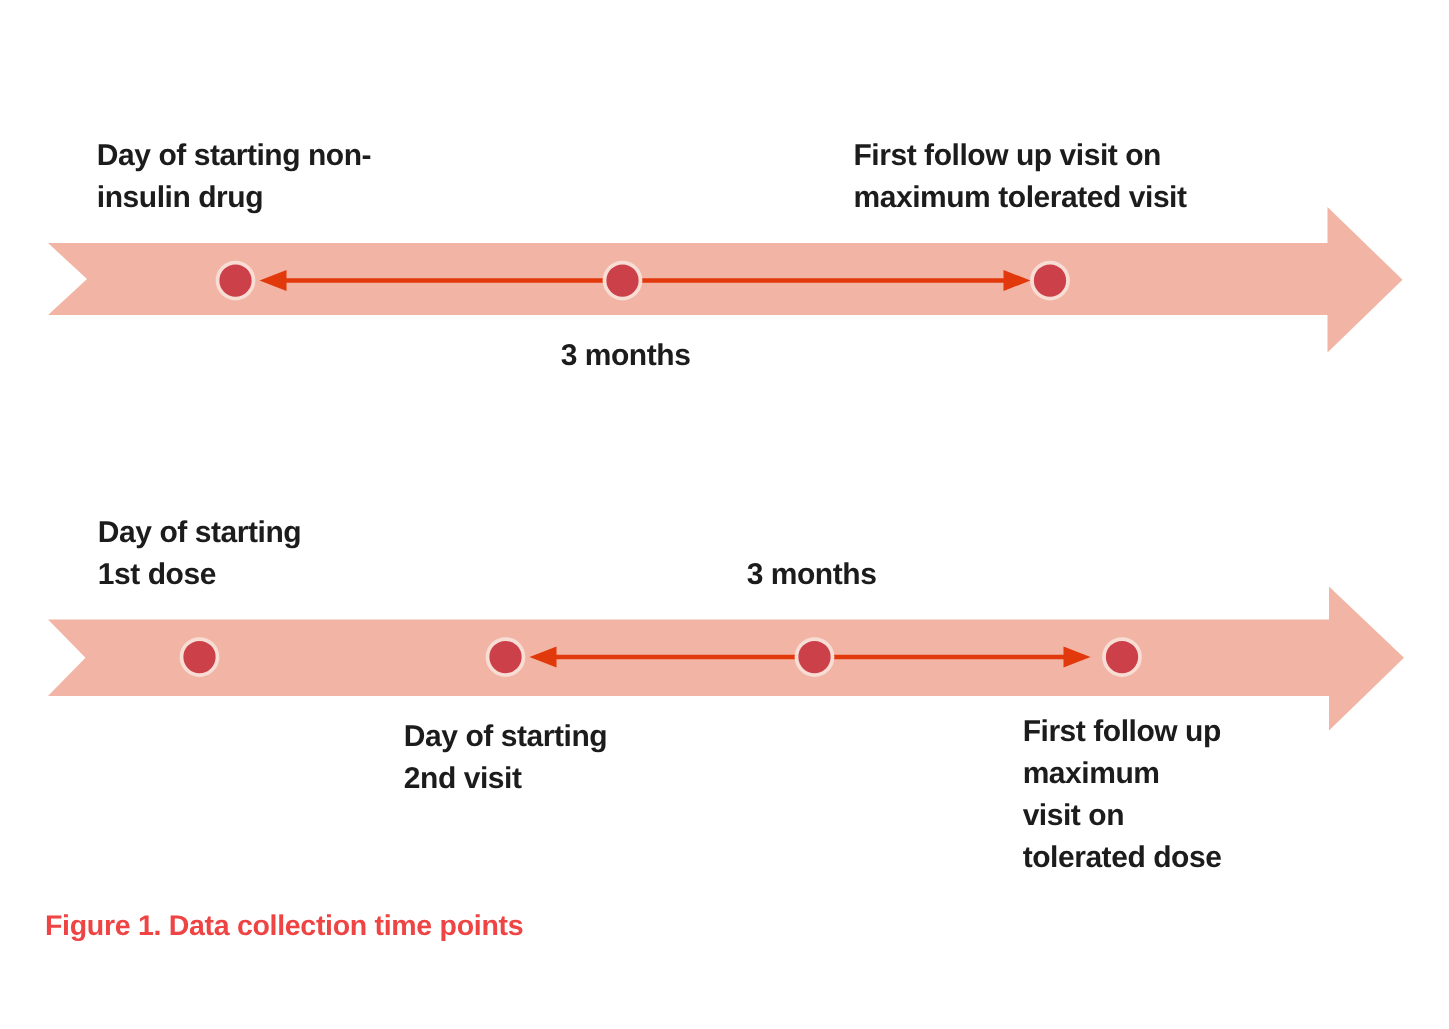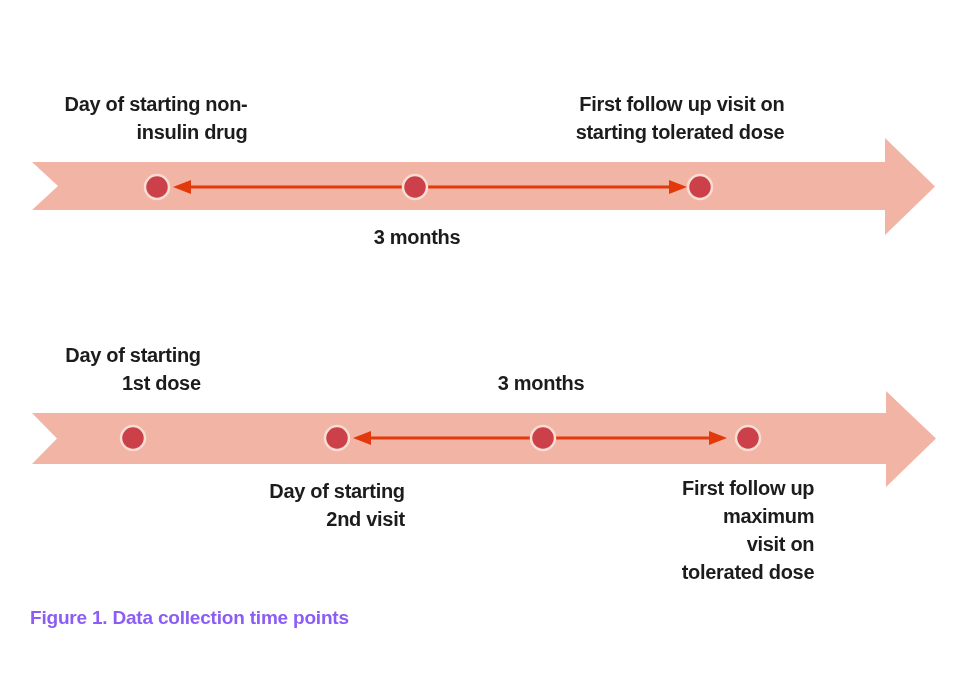--- a/index.html
+++ b/index.html
@@ -12,33 +12,33 @@
     font-family: "Liberation Sans", "DejaVu Sans", sans-serif;
   }
   .diagram-canvas {
     position: absolute;
     left: 0; top: 0;
     width: 966px; height: 686px;
   }
   .lbl {
     position: absolute;
     transform: translateX(-50%);
-    text-align: right;
+    text-align: left;
     font-size: 20px;
     font-weight: 700;
     line-height: 28px;
     color: #1c1c1c;
     letter-spacing: -0.3px;
     white-space: nowrap;
   }
   .caption {
     position: absolute;
     font-size: 19px;
     font-weight: 700;
-    color: #8b5cf6;
+    color: #ef4444;
     letter-spacing: -0.2px;
     white-space: nowrap;
   }
 </style>
 </head>
 <body>
 
 <div class="stage">
 
   <svg class="diagram-canvas" width="966" height="686" viewBox="0 0 966 686" xmlns="http://www.w3.org/2000/svg">
@@ -69,21 +69,21 @@
     <circle cx="748" cy="438" r="12" stroke-width="2.5" fill="#cc4149" stroke="#f7ddd3"></circle>
   </svg>
 
   <div class="lbl" style="left:156px; top:90px;">
     <div>Day of starting non-</div>
     <div>insulin drug</div>
   </div>
 
   <div class="lbl" style="left:680px; top:90px;">
     <div>First follow up visit on</div>
-    <div>starting tolerated dose</div>
+    <div>maximum tolerated visit</div>
   </div>
 
   <div class="lbl" style="left:417px; top:223px;">
     <div>3 months</div>
   </div>
 
   <div class="lbl" style="left:133px; top:341px;">
     <div>Day of starting</div>
     <div>1st dose</div>
   </div>

